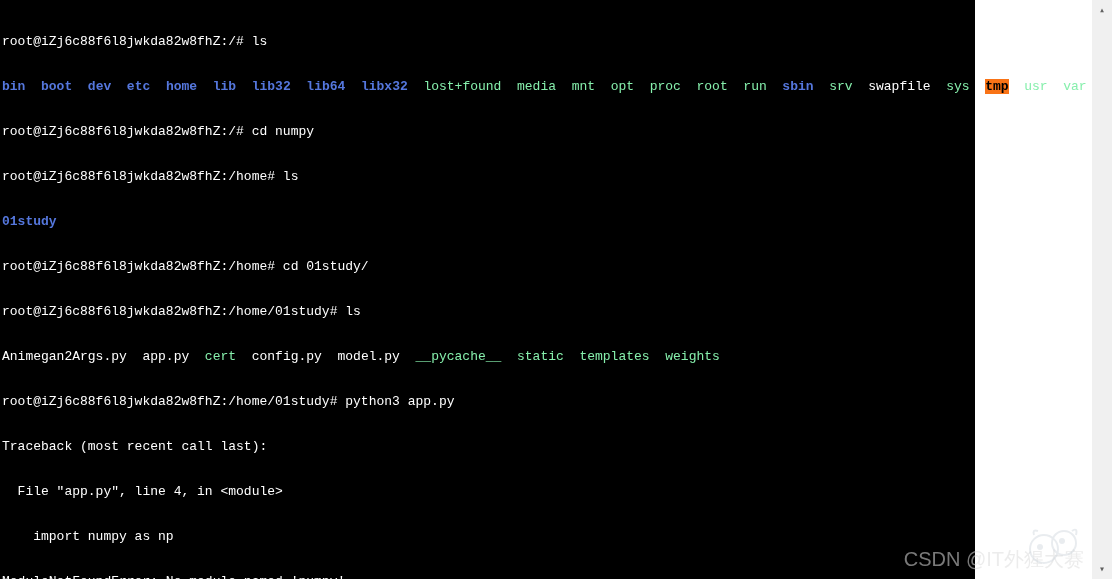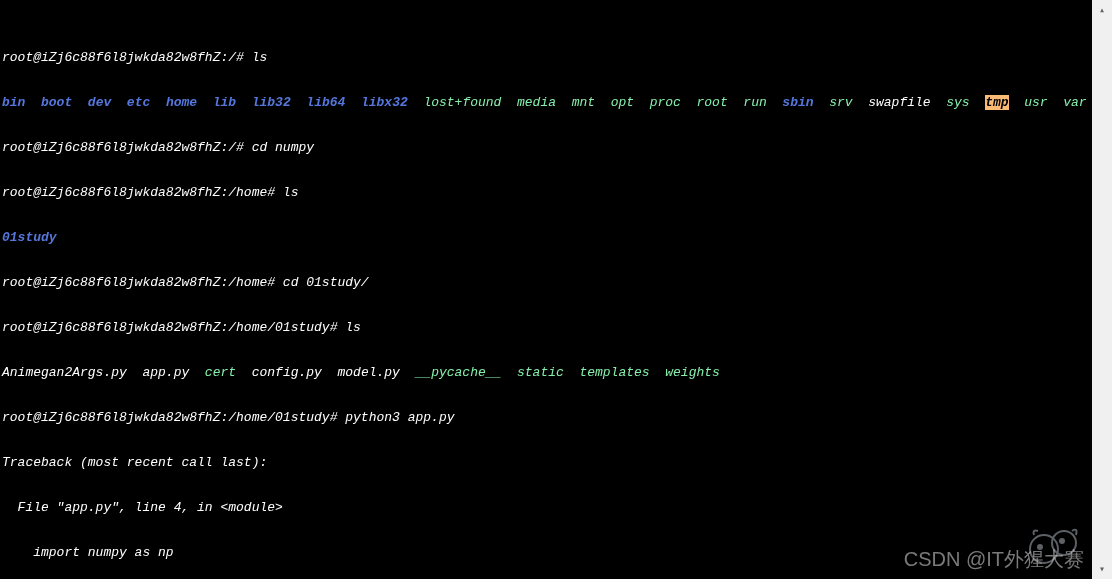--- a/index.html
+++ b/index.html
@@ -11,28 +11,27 @@
       width: 1112px;
       height: 579px;
       background: #ffffff;
       font-family: Consolas, 'Courier New', monospace;
       font-size: 13px;
       line-height: 15px;
       overflow: hidden;
       position: relative;
     }
     .terminal-wrapper {
-      width: 1092px;
+      width: 975px;
       height: 579px;
       background: #000000;
       color: #ffffff;
-      padding: 20px 2px;
+      padding: 4px 2px;
       white-space: pre;
       position: relative;
-      font-style: italic;
     }
     .scrollbar-track {
       position: absolute;
       right: 0;
       top: 0;
       width: 20px;
       height: 579px;
       background: #f0f0f0;
     }
     .scrollbar-arrow {
@@ -46,21 +45,21 @@
       font-size: 10px;
     }
     .line {
       height: 15px;
       display: block;
     }
     .white { color: #ffffff; }
     .blue { color: #5577dd; font-weight: bold; }
     .blue-normal { color: #86efac; }
     .bold { font-weight: bold; }
-    .green-hl { background: #fdba74; color: #000000; font-weight: bold; }
+    .green-hl { background: #f97316; color: #000000; font-weight: bold; }
     .segment { display: inline; }
     .watermark {
       position: absolute;
       right: 28px;
       bottom: 12px;
       color: rgba(220,220,220,0.55);
       font-family: Arial, sans-serif;
       font-size: 20px;
       pointer-events: none;
     }

